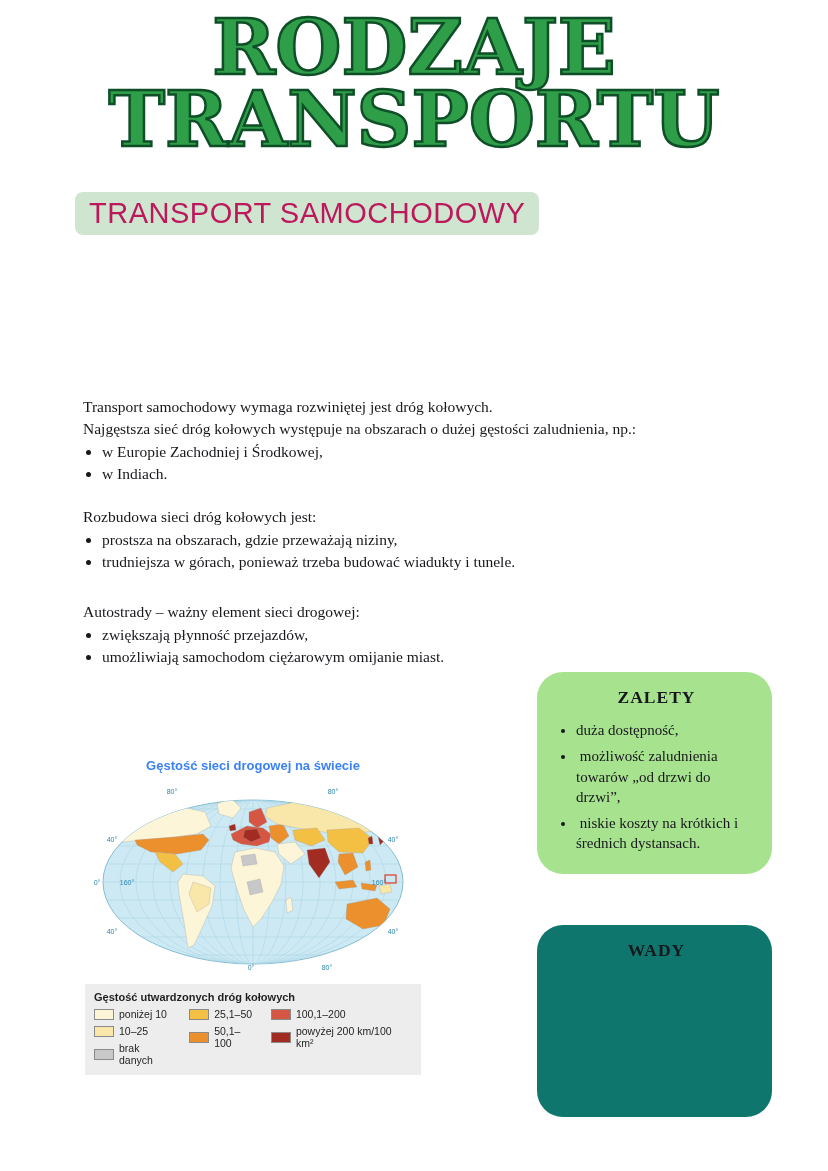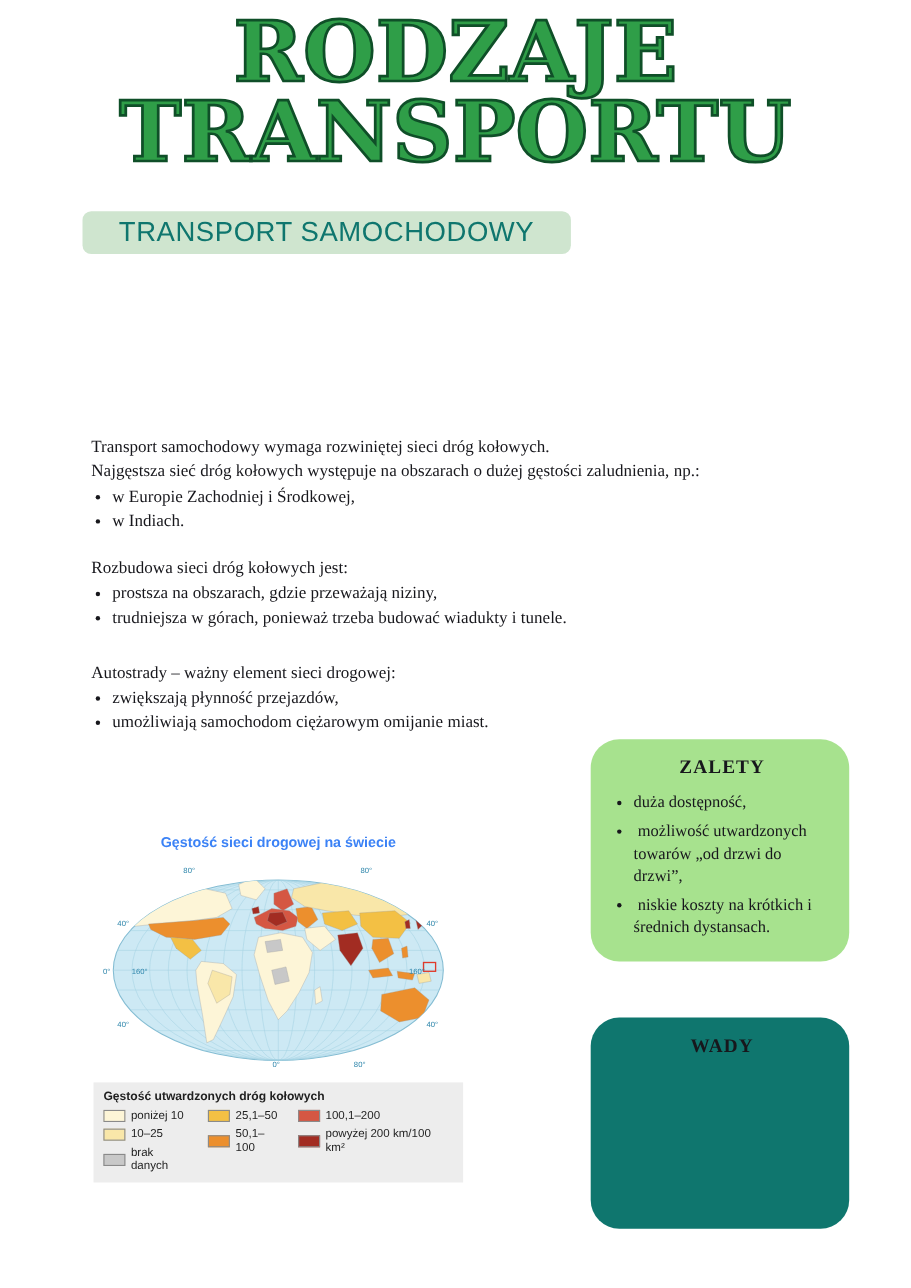--- a/index.html
+++ b/index.html
@@ -16,23 +16,23 @@
     position:absolute; top:12px; left:0; width:100%;
     text-align:center;
     font-family:"DejaVu Serif", serif; font-weight:700;
     font-size:76px; line-height:0.95;
     color:#2f9e48; -webkit-text-stroke:2.5px #0f4f28;
   }
 
   
   .section-chip {
     position:absolute; left:75px; top:192px;
-    padding:5px 33px; border-radius:8px;
-    font-family:"Liberation Sans", sans-serif; font-size:25px;
-    letter-spacing:0.5px; color:#0f766e; background:#cfe5cf;
+    padding:5px 14px; border-radius:8px;
+    font-family:"Liberation Sans", sans-serif; font-size:29px;
+    letter-spacing:0.5px; color:#be185d; background:#cfe5cf;
   }
 
   
   .intro { position:absolute; left:100px; top:242px; font-size:19.5px; }
   .intro ul { margin:11px 0 0 24px; }
   .intro li { margin-bottom:12px; }
 
   
   .notes { position:absolute; left:83px; top:396px; width:672px; font-size:15.5px; line-height:1.42; }
   .notes p { margin:0; }
@@ -78,21 +78,21 @@
 <body>
 
 <div class="page">
 
   <h1 class="main-title"><span>RODZAJE</span><br><span>TRANSPORTU</span></h1>
 
   <div class="section-chip" style="background-color: rgb(207, 229, 207);">TRANSPORT SAMOCHODOWY</div>
 
 
   <section class="notes">
-    <p>Transport samochodowy wymaga rozwiniętej sieci dróg kołowych.</p>
+    <p>Transport samochodowy wymaga rozwiniętej jest dróg kołowych.</p>
     <p>Najgęstsza sieć dróg kołowych występuje na obszarach o dużej gęstości zaludnienia, np.:</p>
     <ul>
       <li>w Europie Zachodniej i Środkowej,</li>
       <li>w Indiach.</li>
     </ul>
     <p class="gap1">Rozbudowa sieci dróg kołowych jest:</p>
     <ul>
       <li>prostsza na obszarach, gdzie przeważają niziny,</li>
       <li>trudniejsza w górach, ponieważ trzeba budować wiadukty i tunele.</li>
     </ul>
@@ -100,21 +100,21 @@
     <ul>
       <li>zwiększają płynność przejazdów,</li>
       <li>umożliwiają samochodom ciężarowym omijanie miast.</li>
     </ul>
   </section>
 
   <aside class="callout zalety" style="background-color: rgb(167, 226, 142);">
     <h3>ZALETY</h3>
     <ul>
       <li>duża dostępność,</li>
-      <li> możliwość utwardzonych towarów „od drzwi do drzwi”,</li>
+      <li> możliwość zaludnienia towarów „od drzwi do drzwi”,</li>
       <li> niskie koszty na krótkich i średnich dystansach.</li>
     </ul>
   </aside>
 
   <aside class="callout wady" style="background-color: #0f766e;">
     <h3>WADY</h3>
   </aside>
 
   <figure class="map-figure">
     <figcaption class="map-title">Gęstość sieci drogowej na świecie</figcaption>

